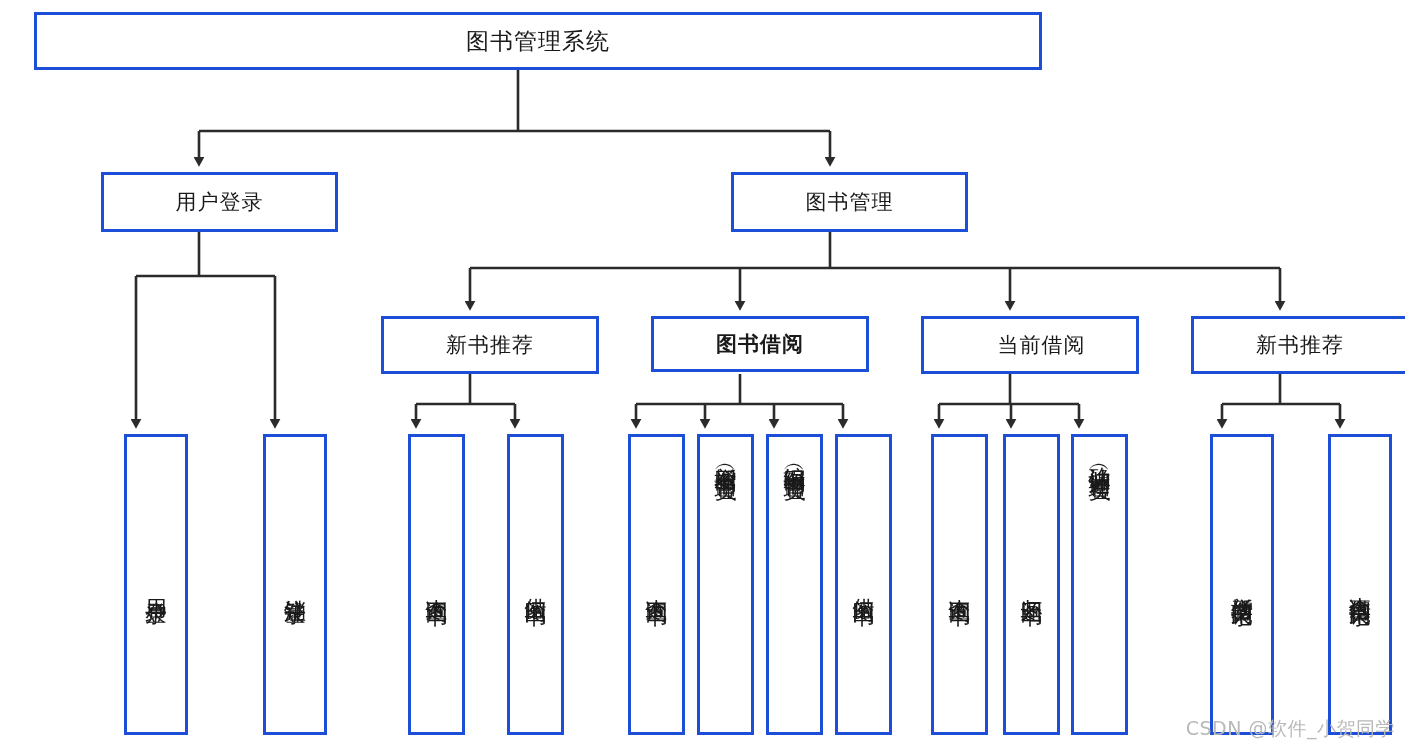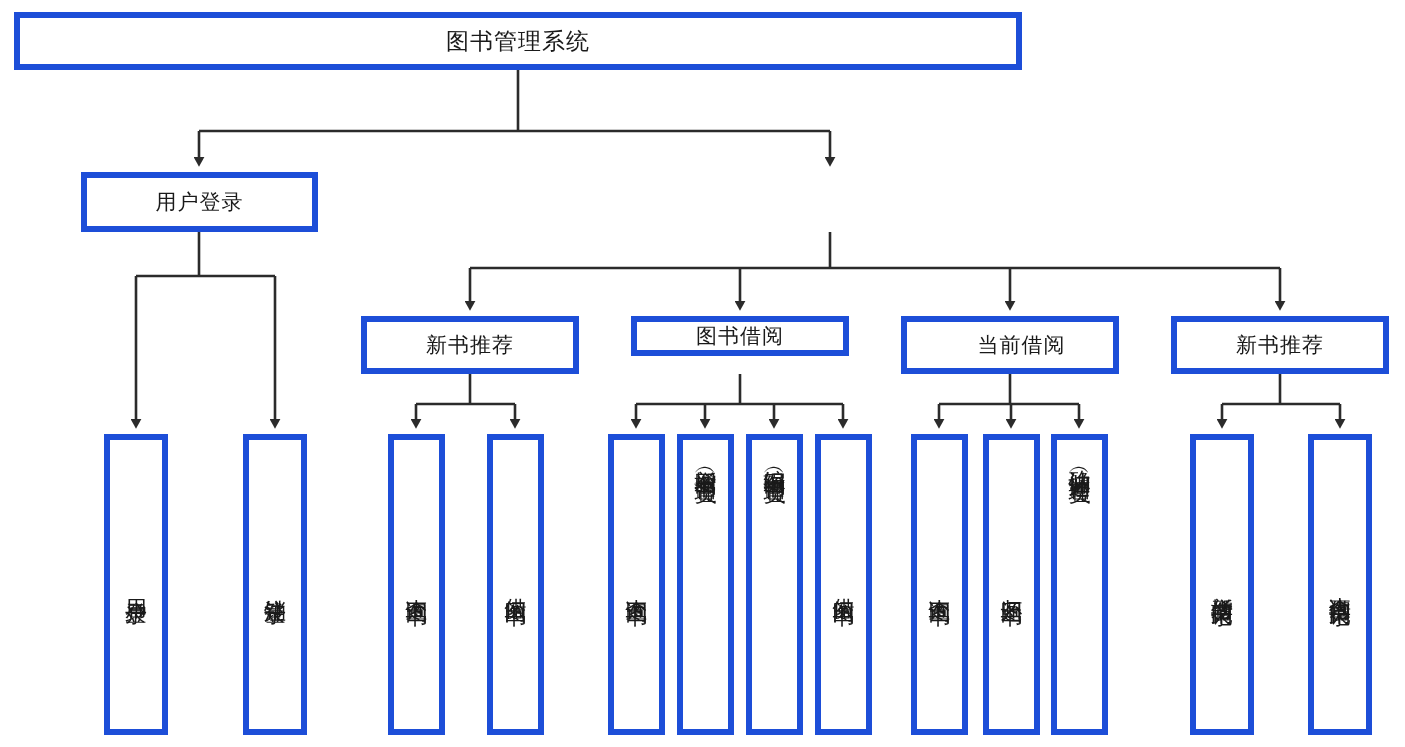--- a/index.html
+++ b/index.html
@@ -23,26 +23,27 @@
     left: 0;
     top: 0;
     width: 1405px;
     height: 747px;
     pointer-events: none;
   }
   .node {
     position: absolute;
     box-sizing: border-box;
     background: #ffffff;
-    border: 6px solid #1d4ed8;
+    border: 3px solid #1d4ed8;
     display: flex;
     align-items: center;
     justify-content: center;
     color: #1a1a1a;
     z-index: 2;
+    margin-left: 20px;
   }
   .node-root {
     font-size: 23px;
     letter-spacing: 1px;
   }
   .node-l1 {
     font-size: 21px;
     letter-spacing: 1px;
   }
   .node-l2 {
@@ -126,23 +127,24 @@
       <path d="M1280,374 L1280,404"></path>
       <path d="M1222,404 L1340,404"></path>
       <path d="M1222,404 L1222,420" marker-end="url(#arrow)"></path>
       <path d="M1340,404 L1340,420" marker-end="url(#arrow)"></path>
     </g>
   </svg>
 
   <div class="node node-root" style="left: 14px; top: 12px; width: 1008px; height: 58px;">图书管理系统</div>
 
   <div class="node node-l1" style="left: 81px; top: 172px; width: 237px; height: 60px;">用户登录</div>
+  <div class="node node-l1" style="left: 711px; top: 172px; width: 237px; height: 60px;">图书管理</div>
 
   <div class="node node-l2" style="left: 361px; top: 316px; width: 218px; height: 58px; font-family: Liberation Mono, monospace;">新书推荐</div>
-  <div class="node node-l2" style="left: 631px; top: 316px; width: 218px; height: 40px;">图书借阅</div>
+  <div class="node node-l2" style="left: 631px; top: 316px; width: 218px; height: 56px; font-weight: bold;">图书借阅</div>
   <div class="node node-l2" style="left: 901px; top: 316px; width: 218px; height: 58px; padding-left: 23px;">当前借阅</div>
   <div class="node node-l2" style="left: 1171px; top: 316px; width: 218px; height: 58px;">新书推荐</div>
 
   <div class="node node-leaf" style="left: 104px; top: 434px; width: 64px; height: 301px; align-items: center;">
     <span class="leaf-text">用户登录</span>
   </div>
   <div class="node node-leaf" style="left: 243px; top: 434px; width: 64px; height: 301px; align-items: center;">
     <span class="leaf-text">注销登录</span>
   </div>
   <div class="node node-leaf" style="left: 388px; top: 434px; width: 57px; height: 301px; align-items: center;">
@@ -172,13 +174,14 @@
   <div class="node node-leaf leaf-top" style="left: 1051px; top: 434px; width: 57px; height: 301px; align-items: flex-start;">
     <span class="leaf-text">确认归还（管理员）</span>
   </div>
   <div class="node node-leaf" style="left: 1190px; top: 434px; width: 64px; height: 301px; align-items: center;">
     <span class="leaf-text">新增借阅记录</span>
   </div>
   <div class="node node-leaf" style="left: 1308px; top: 434px; width: 64px; height: 301px; align-items: center;">
     <span class="leaf-text">查询借阅记录</span>
   </div>
 
+  <div id="watermark">CSDN @软件_小贺同学</div>
 </div>
 
 </body></html>

